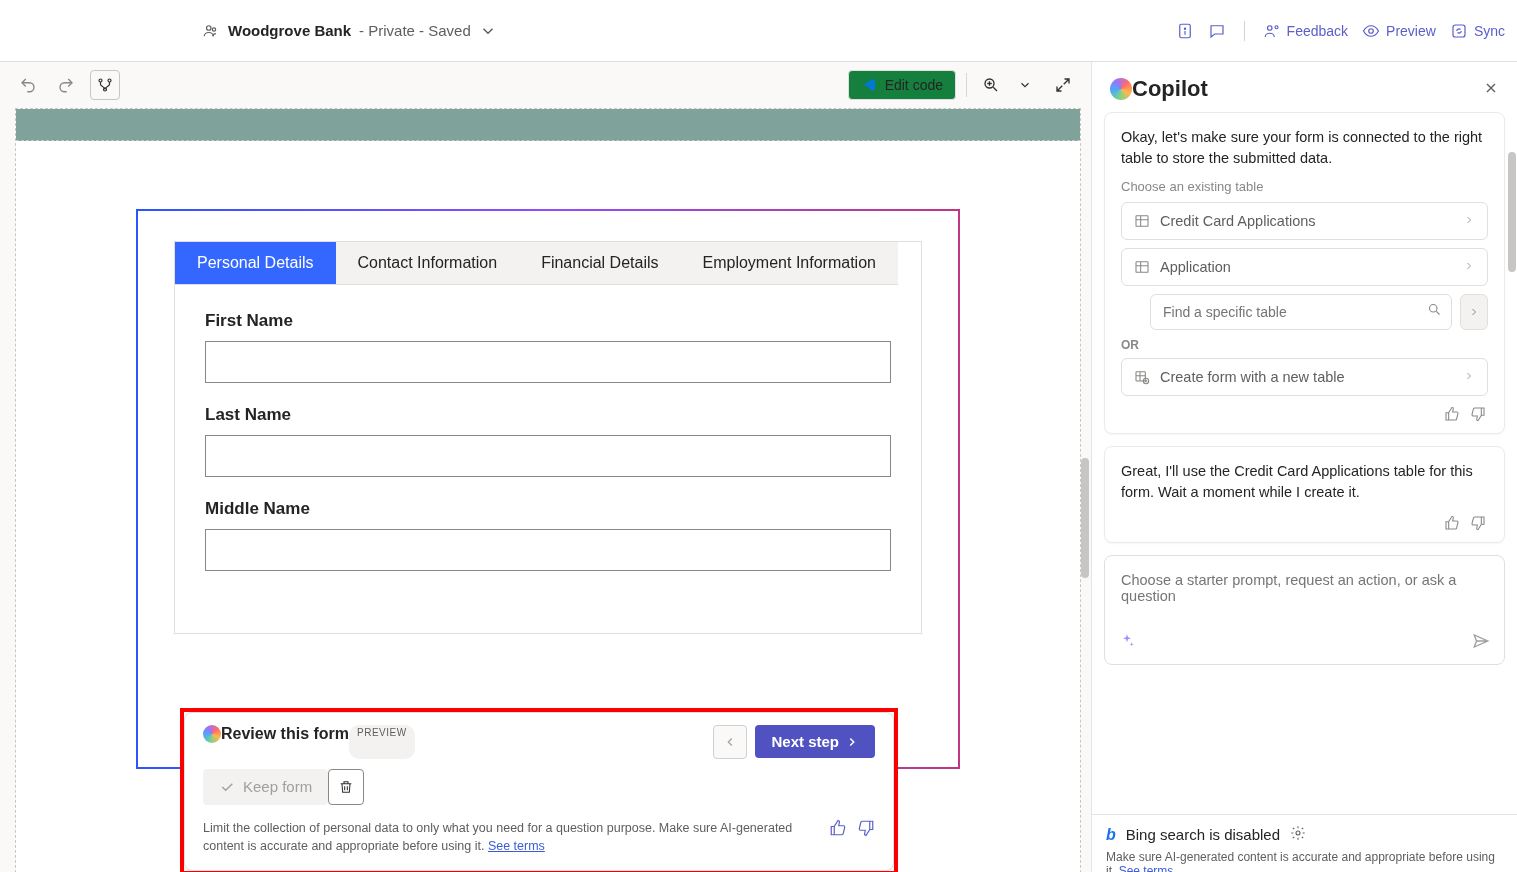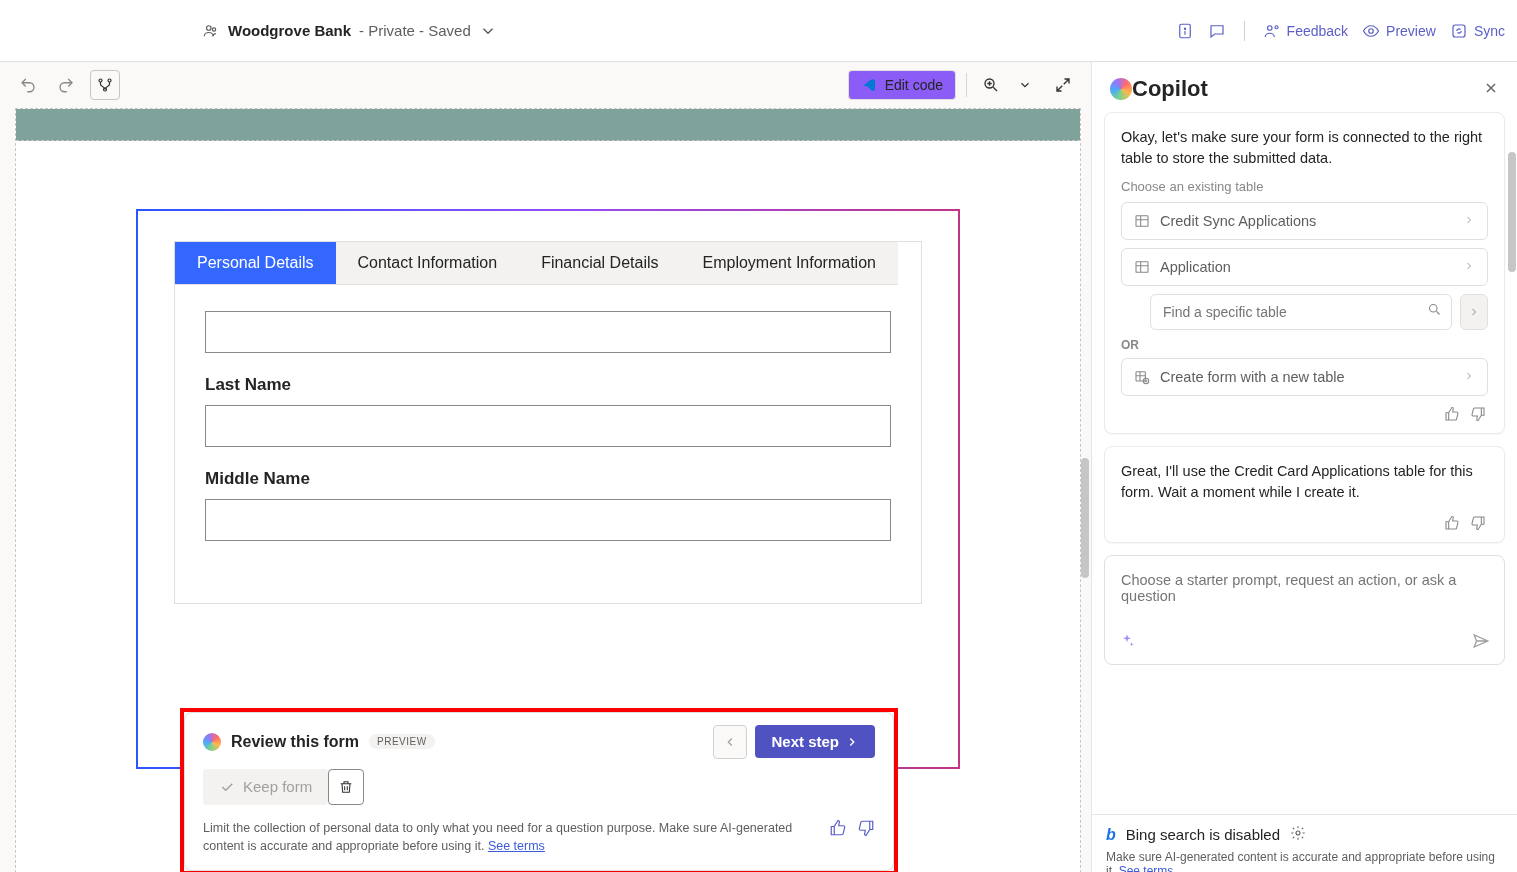--- a/index.html
+++ b/index.html
@@ -23,21 +23,21 @@
   .canvas-col { flex:1; display:flex; flex-direction:column; background:#faf9f8; position:relative; overflow:hidden; }
   .copilot-col { width:426px; border-left:1px solid #e5e5e5; display:flex; flex-direction:column; background:#fff; position:relative; }
 
   
   .canvas-tools { display:flex; align-items:center; height:46px; padding:0 14px; gap:10px; }
   .ct-left { display:flex; gap:10px; align-items:center; }
   .ct-btn { width:28px; height:28px; display:flex; align-items:center; justify-content:center; color:#8a8886; }
   .ct-btn.enabled{ color:#323130; }
   .branch-icon{ border:1px solid #c8c6c4; border-radius:4px;}
   .ct-right { margin-left:auto; display:flex; align-items:center; gap:10px;}
-  .edit-code { display:flex; align-items:center; gap:8px; background:#8b5cf6; border:1px solid #e1dfdd; border-radius:4px; padding:6px 12px; font-size:14px; cursor:pointer;}
+  .edit-code { display:flex; align-items:center; gap:8px; background:#15803d; border:1px solid #e1dfdd; border-radius:4px; padding:6px 12px; font-size:14px; cursor:pointer;}
   .vse-icon{ width:16px; height:16px; }
   .zoom-group{ display:flex; align-items:center; gap:6px;}
   .vertical-sep{ width:1px; height:24px; background:#d6d6d6;}
 
   
   .canvas-area { flex:1; overflow:auto; padding:0 0 0 0; position:relative;}
   .page-frame { position:absolute; left:15px; right:10px; top:0; bottom:0; border:1px dashed #c8c6c4; background:#fff;}
   .page-banner { height:32px; background:#7fa39a; border-bottom:1px dashed #c8c6c4;}
   .page-inner { padding:68px 120px 40px;}
   .form-card { border:2px solid; border-image: linear-gradient(90deg,#2b55ff,#8f4dff,#c13584) 1; background:#fff; padding:30px 36px 26px; position:relative; min-height:560px;}
@@ -45,21 +45,21 @@
   .tab { padding:12px 22px; background:#f3f2f1; border-bottom:1px solid #e1dfdd;}
   .tab.active { background:#3367ff; color:#fff; font-weight:400;}
   .tab-panel { border:1px solid #e1dfdd; border-top:none; padding:26px 30px 40px;}
   .field { margin-bottom:22px;}
   .field label { display:block; font-weight:700; font-size:17px; margin-bottom:10px;}
   .field input[type=text]{ width:100%; height:42px; border:1px solid #8a8886; padding:0 10px; font-size:15px; background:#fff;}
 
   
   .review-box-outline { position:absolute; left:180px; bottom:13px; width:718px; border:4px solid #ff0000; z-index:5;}
   .review-card { background:#fff; border:1px solid #e1dfdd; border-radius:8px; box-shadow:0 2px 10px rgba(0,0,0,0.08); padding:12px 18px 14px; }
-  .review-head{ display:flex; align-items:center; gap:10px; margin-bottom:10px;}
+  .review-head{ display:flex; margin-bottom:10px;}
   .review-title{ font-weight:600; font-size:16px;}
   .badge-preview{ font-size:10px; letter-spacing:0.5px; color:#605e5c; background:#f3f2f1; border-radius:10px; padding:2px 8px;}
   .review-nav{ margin-left:auto; display:flex; gap:8px; align-items:center;}
   .nav-prev{ width:34px; height:34px; border:1px solid #d1d1d1; background:#faf9f8; border-radius:4px; display:flex; align-items:center; justify-content:center; color:#a19f9d;}
   .btn-next{ display:flex; align-items:center; gap:6px; background:#4f52c0; color:#fff; font-size:15px; font-weight:600; padding:8px 16px; border-radius:4px; cursor:pointer;}
   .review-actions-row{ display:flex; margin-bottom:14px;}
   .keep-btn{ display:flex; align-items:center; gap:8px; background:#f3f2f1; color:#a19f9d; border:none; border-radius:4px; padding:8px 16px; font-size:15px;}
   .trash-btn{ width:36px; height:36px; border:1px solid #8a8886; border-radius:4px; display:flex; align-items:center; justify-content:center; background:#fff; cursor:pointer;}
   .review-foot{ display:flex; align-items:flex-start; gap:10px; font-size:12.5px; color:#605e5c; line-height:1.5;}
   .review-foot a{ color:#3b5bdb;}
@@ -219,20 +219,21 @@
         <div class="page-inner">
           <div class="form-card">
             <div class="tabs">
               <div class="tab active">Personal Details</div>
               <div class="tab">Contact Information</div>
               <div class="tab">Financial Details</div>
               <div class="tab">Employment Information</div>
             </div>
             <div class="tab-panel">
               <div class="field">
+                <label>First Name</label>
                 <input type="text" style="">
               </div>
               <div class="field">
                 <label>Last Name</label>
                 <input type="text" style="">
               </div>
               <div class="field">
                 <label>Middle Name</label>
                 <input type="text" style="">
               </div>
@@ -304,21 +305,21 @@
     </div>
     <div class="cop-scroll">
       <div class="cop-msg">
         <p>Okay, let's make sure your form is connected to the right table to store the submitted data.</p>
         <div class="cop-section-label">Choose an existing table</div>
         <div class="table-option">
           <svg width="16" height="16" viewBox="0 0 24 24" fill="none" stroke="#8a8886" stroke-width="1.6">
               <rect x="3" y="4" width="18" height="16" rx="1"></rect>
               <path d="M3 10h18M10 4v16"></path>
             </svg>
-          <span>Credit Sync Applications</span>
+          <span>Credit Card Applications</span>
           <span class="chev"><svg width="12" height="12" viewBox="0 0 24 24" fill="none" stroke="currentColor" stroke-width="2">
                 <path d="M9 6l6 6-6 6"></path>
               </svg></span>
         </div>
         <div class="table-option">
           <svg width="16" height="16" viewBox="0 0 24 24" fill="none" stroke="#8a8886" stroke-width="1.6">
               <rect x="3" y="4" width="18" height="16" rx="1"></rect>
               <path d="M3 10h18M10 4v16"></path>
             </svg>
           <span>Application</span>

